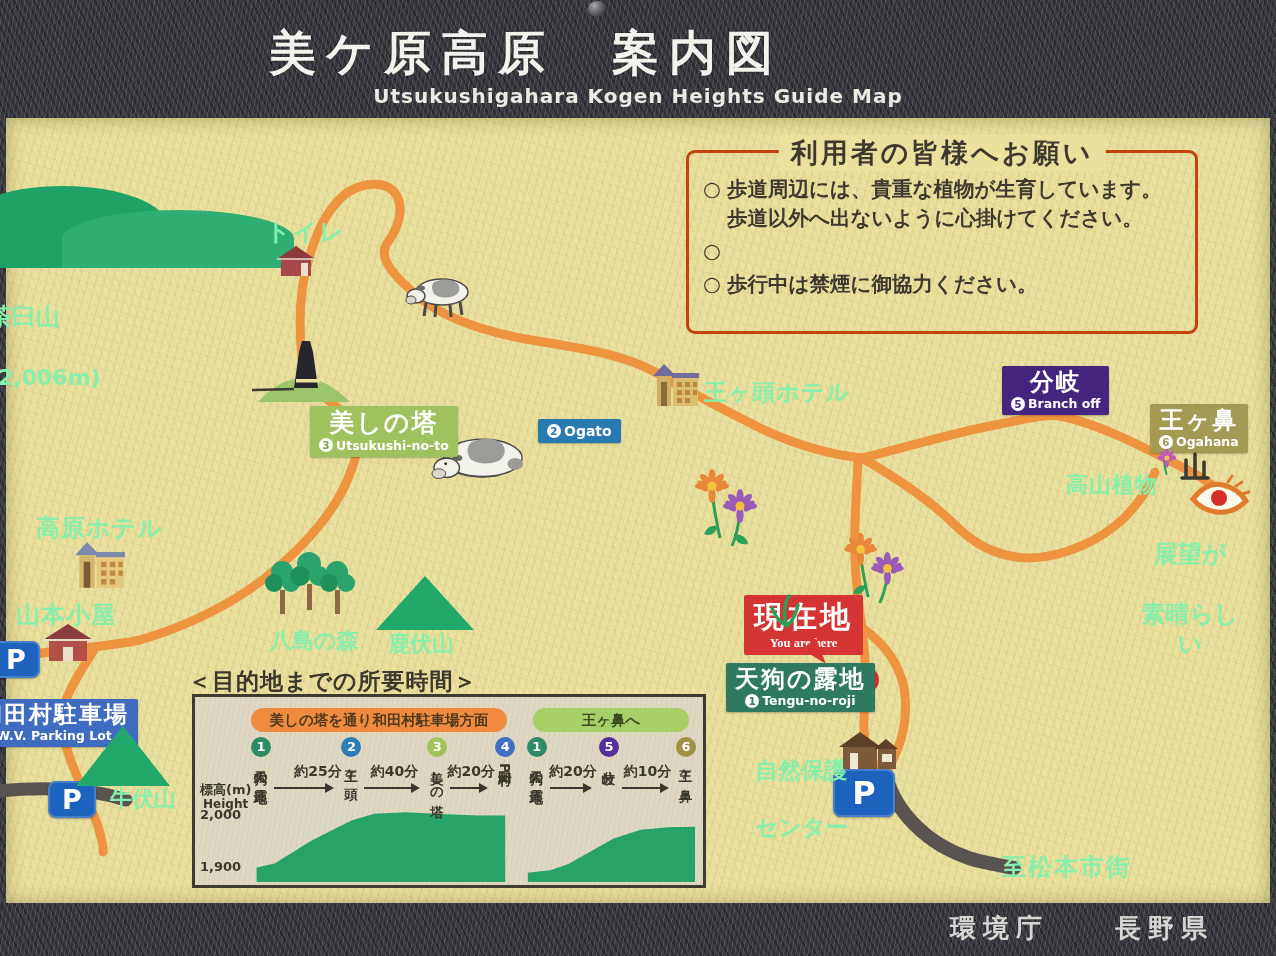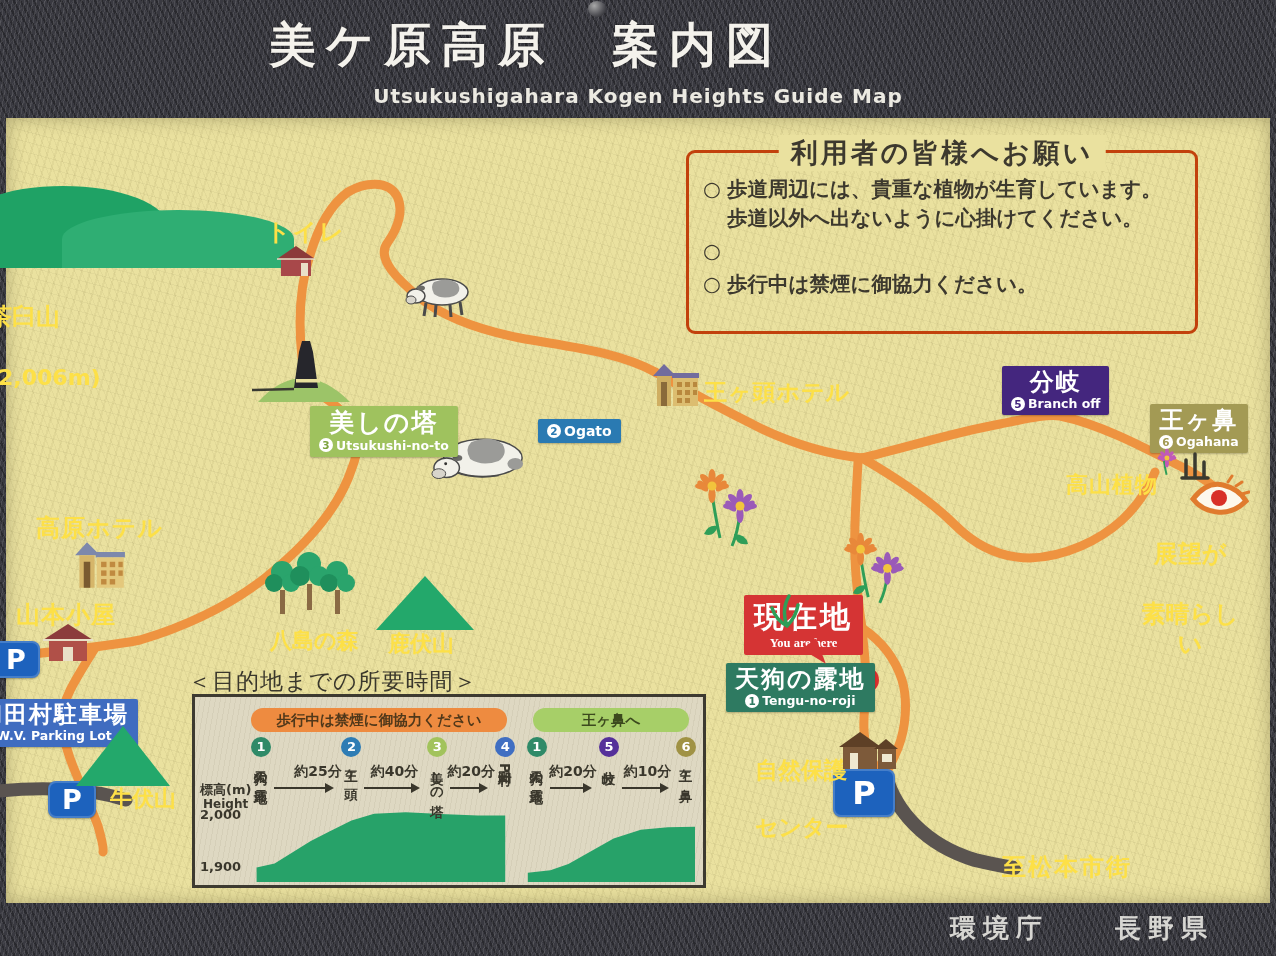--- a/index.html
+++ b/index.html
@@ -11,21 +11,21 @@
       repeating-linear-gradient(100deg, rgba(255,255,255,.10) 0 1px, transparent 1px 4px),
       repeating-linear-gradient(62deg, rgba(0,0,0,.28) 0 2px, transparent 2px 6px),
       repeating-linear-gradient(130deg, rgba(255,255,255,.05) 0 1px, transparent 1px 7px),
       #393940;}
   #frame-top{left:0;top:0;width:1276px;height:118px;}
   #frame-bottom{left:0;top:903px;width:1276px;height:53px;}
   #frame-left{left:0;top:118px;width:6px;height:785px;}
   #frame-right{left:1270px;top:118px;width:6px;height:785px;}
   #bolt{position:absolute;left:588px;top:1px;width:18px;height:16px;border-radius:50%;
         background:radial-gradient(circle at 35% 30%, #a8a8a8, #55555a 55%, #1d1d22);}
-  #sign-title{position:absolute;left:0;top:14px;width:1052px;text-align:center;color:#f4f2ec;
+  #sign-title{position:absolute;left:0;top:22px;width:1052px;text-align:center;color:#f4f2ec;
         font-size:47px;font-weight:bold;letter-spacing:10px;text-shadow:0 0 2px rgba(0,0,0,.6);}
   #sign-subtitle{position:absolute;left:0;top:84px;width:1276px;text-align:center;color:#eceae2;
         font-size:20px;font-weight:bold;letter-spacing:1px;}
   #credit{position:absolute;right:62px;top:911px;color:#d7d6d2;font-size:26px;font-weight:bold;letter-spacing:7px;}
   
   #sign{position:absolute;left:6px;top:118px;width:1264px;height:785px;
       background:
       repeating-linear-gradient(105deg, rgba(122,110,55,.08) 0 2px, transparent 2px 8px),
       repeating-linear-gradient(68deg, rgba(95,85,40,.06) 0 1px, transparent 1px 6px),
       repeating-linear-gradient(15deg, rgba(70,64,30,.05) 0 1px, transparent 1px 10px),
@@ -36,21 +36,21 @@
   
   #notice-box{position:absolute;left:686px;top:150px;width:506px;height:178px;
       border:3px solid #c2410c;border-radius:9px;}
   #notice-title{position:absolute;left:50%;top:-18px;transform:translateX(-50%);
       background:#eae19f;padding:0 12px;white-space:nowrap;
       font-size:27px;font-weight:bold;color:#3d392e;letter-spacing:3px;}
   #notice-items{position:absolute;left:14px;top:22px;width:480px;}
   .n-item{display:flex;font-size:20.5px;font-weight:bold;color:#3d392e;line-height:1.42;margin-bottom:4px;}
   .n-bullet{width:24px;flex:none;}
   
-  .mtext{position:absolute;color:#fde047;font-weight:bold;white-space:pre-line;line-height:1.25;}
+  .mtext{position:absolute;color:#86efac;font-weight:bold;white-space:pre-line;line-height:1.25;}
   
   .plabel{position:absolute;color:#fff;text-align:center;padding:3px 9px 4px;border-radius:2px;
       box-shadow:0 1px 2px rgba(0,0,0,.25);}
   .plabel-jp{font-size:24px;font-weight:bold;letter-spacing:2px;line-height:1.1;white-space:nowrap;}
   .plabel-en{font-size:12.5px;font-weight:bold;margin-top:1px;white-space:nowrap;display:flex;align-items:center;justify-content:center;gap:3px;}
   .mini-num{display:inline-block;width:14px;height:14px;border-radius:50%;background:#fff;
       font-size:10.5px;line-height:14px;text-align:center;font-weight:bold;}
   
   #you-are-here{position:absolute;left:744px;top:595px;background:#d53434;color:#fff;text-align:center;
       padding:2px 10px 4px;border-radius:2px;}
@@ -61,21 +61,21 @@
       border-top:26px solid #d53434;transform:rotate(-38deg);}
   
   .pbadge{position:absolute;background:#1d62bd;border-radius:8px;color:#fff;font-weight:bold;
       display:flex;align-items:center;justify-content:center;
       box-shadow:inset 0 0 0 2px rgba(255,255,255,.18),0 1px 2px rgba(0,0,0,.3);}
   
   .hill{position:absolute;border-radius:50% 50% 0 0;}
   .tri{position:absolute;clip-path:polygon(50% 0,100% 100%,0 100%);}
   .icon{position:absolute;}
   
-  #chart-header{position:absolute;left:188px;top:666px;font-size:23px;font-weight:normal;color:#3a372c;letter-spacing:1px;}
+  #chart-header{position:absolute;left:188px;top:666px;font-size:23px;font-weight:bold;color:#3a372c;letter-spacing:1px;}
   #chart-box{position:absolute;left:192px;top:694px;width:508px;height:188px;border:3px solid #3d3a30;
       background:repeating-linear-gradient(100deg, rgba(110,100,70,.08) 0 1px, transparent 1px 5px),#ded8c2;}
   .pill{position:absolute;top:11px;height:24px;border-radius:12px;display:flex;align-items:center;
       justify-content:center;font-size:14.5px;font-weight:bold;}
   #pill-1{left:56px;width:256px;background:#ee8b40;color:#50381a;}
   #pill-2{left:338px;width:156px;background:#a7cf68;color:#3c4a1e;}
   #axis-jp{position:absolute;left:5px;top:84px;font-size:13px;font-weight:bold;color:#3a372c;}
   #axis-en{position:absolute;left:8px;top:100px;font-size:12px;font-weight:bold;color:#3a372c;}
   .ytick{position:absolute;left:5px;font-size:13px;font-weight:bold;color:#3a372c;}
   #plot{position:absolute;left:48px;top:0;width:452px;height:182px;}
@@ -376,21 +376,21 @@
     <rect x="12" y="24" width="8" height="16" fill="#efe8d0"></rect>
     <polygon points="36,20 48,10 60,20" fill="#5e4026"></polygon>
     <rect x="40" y="20" width="18" height="20" fill="#7d5a3a"></rect>
     <rect x="44" y="25" width="10" height="8" fill="#efe8d0"></rect>
   </svg>
 
   <div class="mtext" style="left:1002px;top:852px;font-size:24px;letter-spacing:2px;">至松本市街</div>
 
   <div id="chart-header">＜目的地までの所要時間＞</div>
   <div id="chart-box">
-    <div class="pill" id="pill-1">歩行中は禁煙に御協力ください</div>
+    <div class="pill" id="pill-1">美しの塔を通り和田村駐車場方面</div>
     <div class="pill" id="pill-2">王ヶ鼻へ</div>
     <div id="axis-jp">標高(m)</div>
     <div id="axis-en">Height</div>
     <svg id="profile-svg" viewBox="0 0 452 82" preserveAspectRatio="none">
         <polygon points="13.6,82.0 13.6,67.6 31.6,63.6 49.7,52.3 67.8,41.0 85.9,31.8 108.5,20.5 131.1,13.8 162.7,12.3 203.4,14.3 235.0,15.4 262.2,15.4 262.2,82.0" fill="#27a269"></polygon>
         <polygon points="284.8,82.0 284.8,72.8 307.4,70.2 325.4,64.1 348.0,51.3 370.6,38.4 397.8,29.7 424.9,27.2 452.0,26.7 452.0,82.0" fill="#27a269"></polygon>
       </svg>
     <div id="plot">
         <div class="stop-num" style="left: 8.08px; background: rgb(47, 138, 104);">1</div>
         <div class="stop-name" style="left: 9.08px;">天狗の露地</div>

